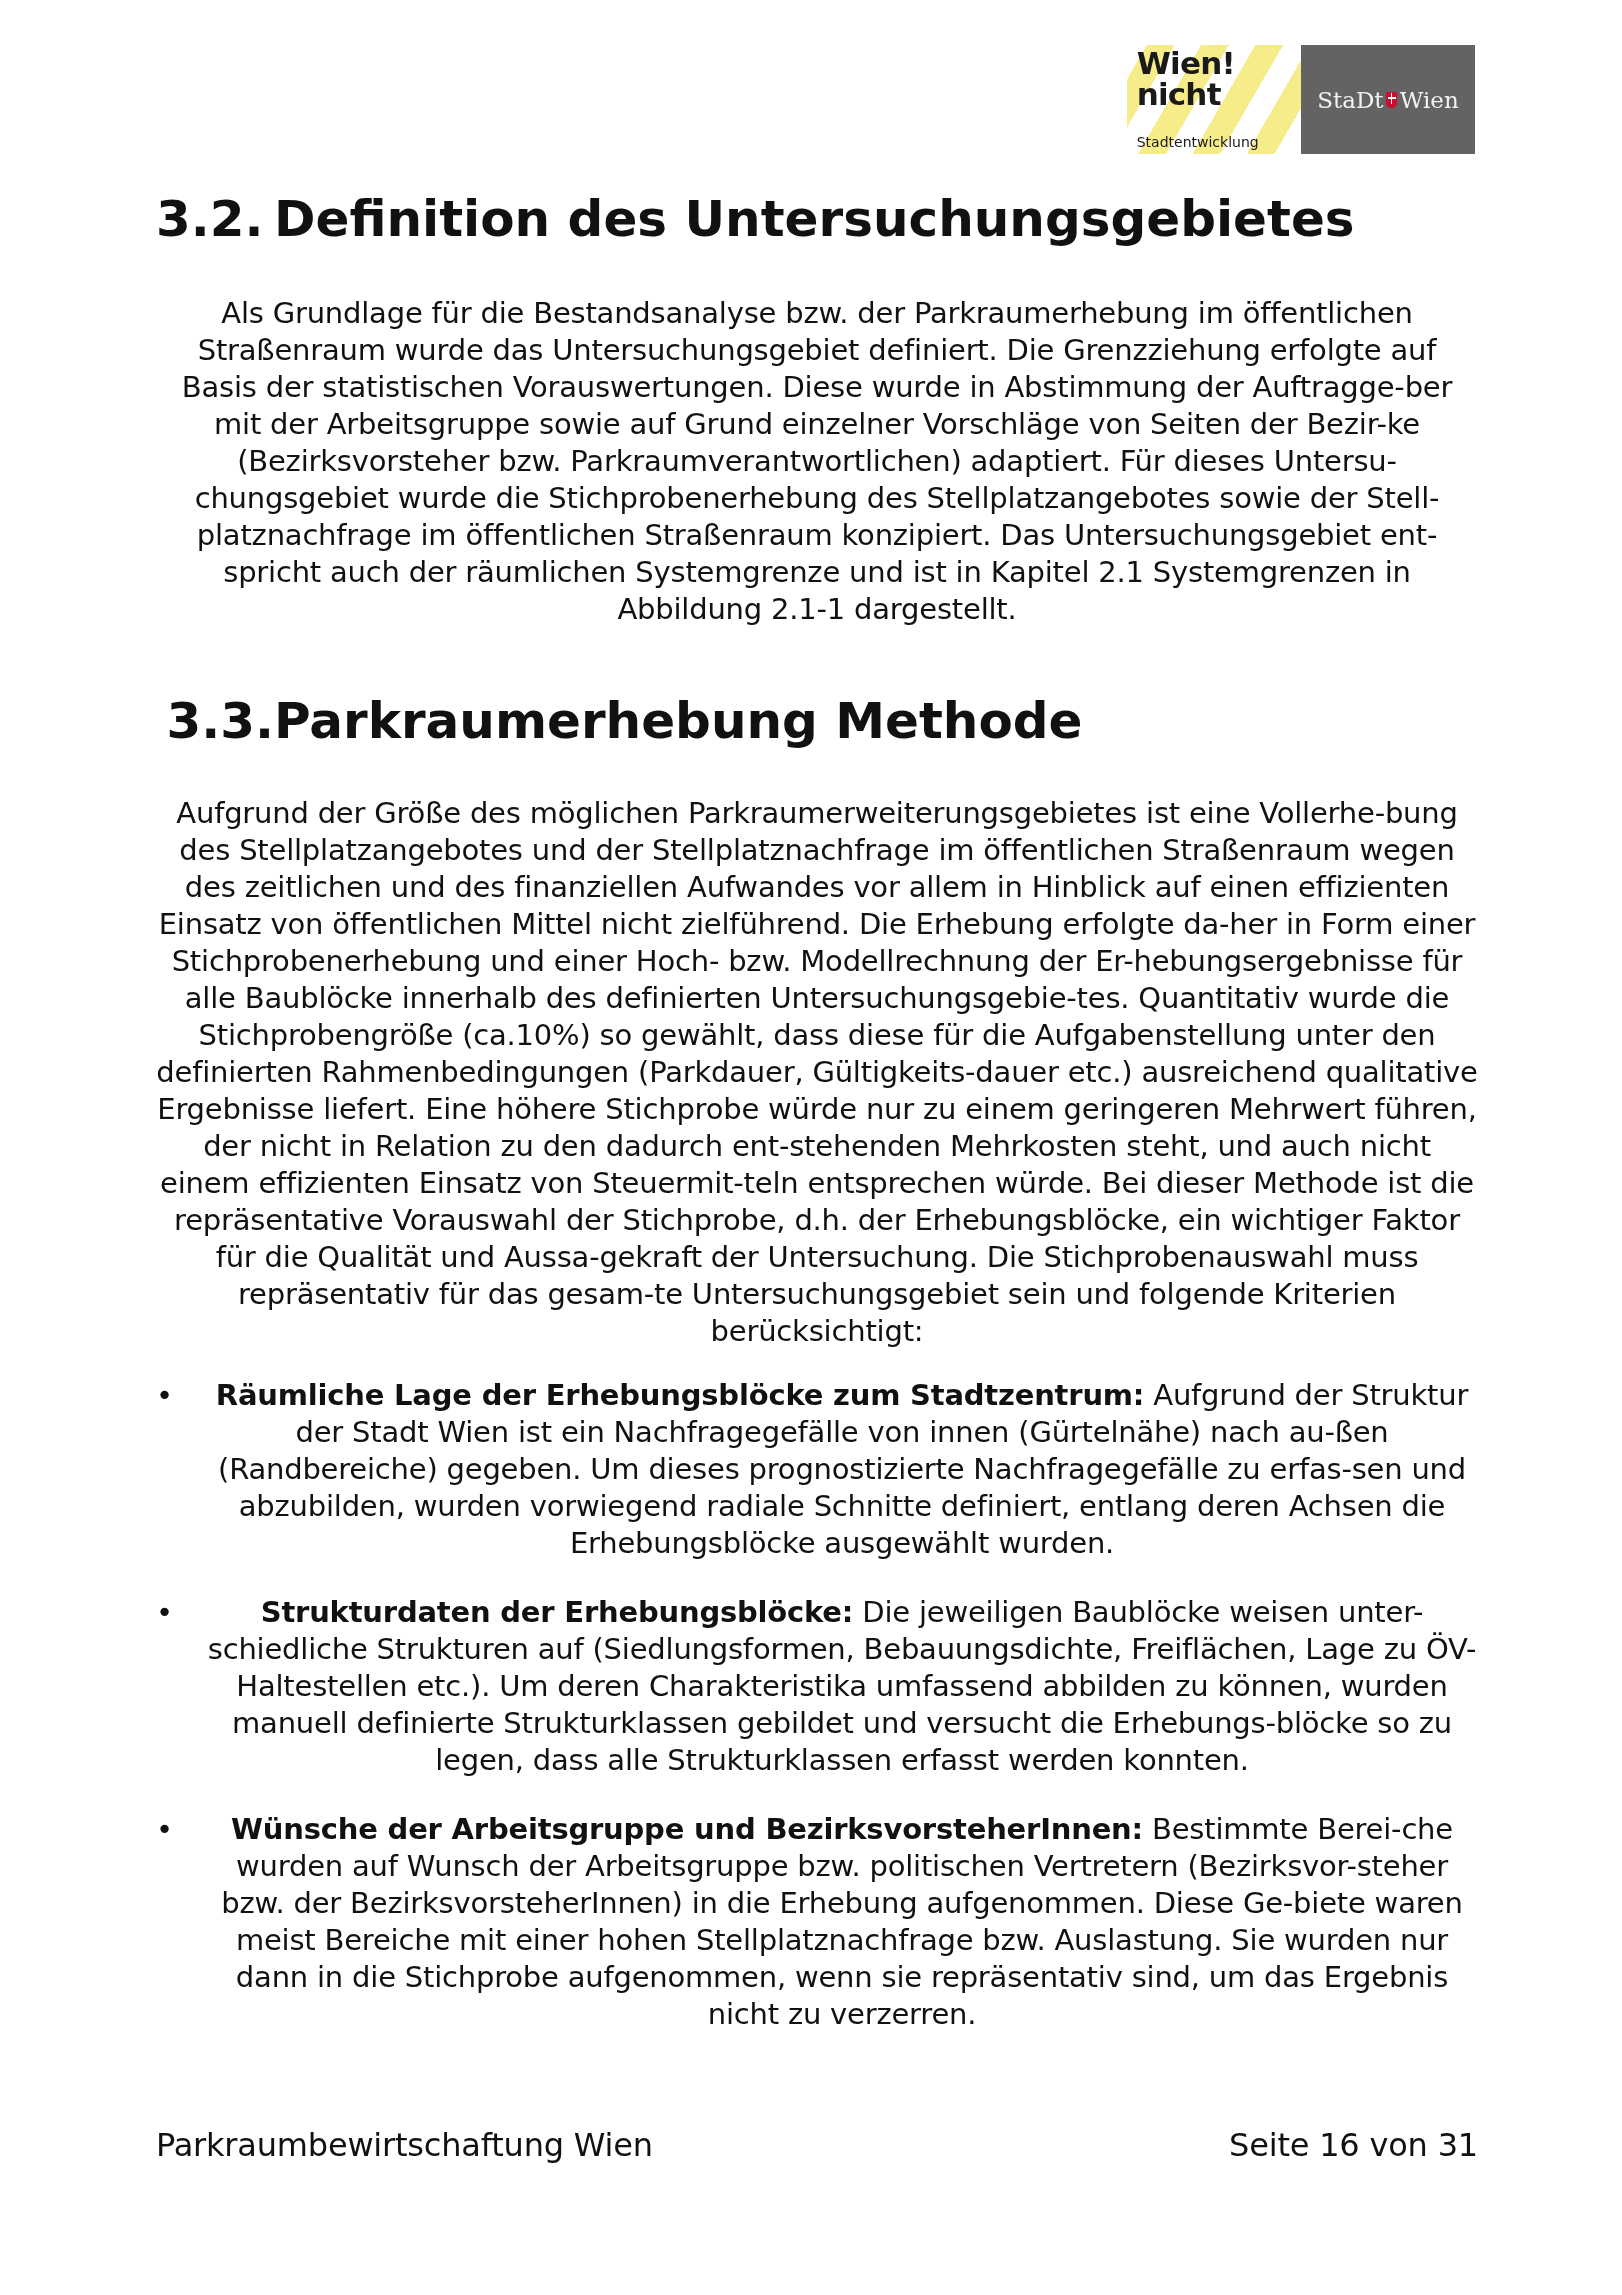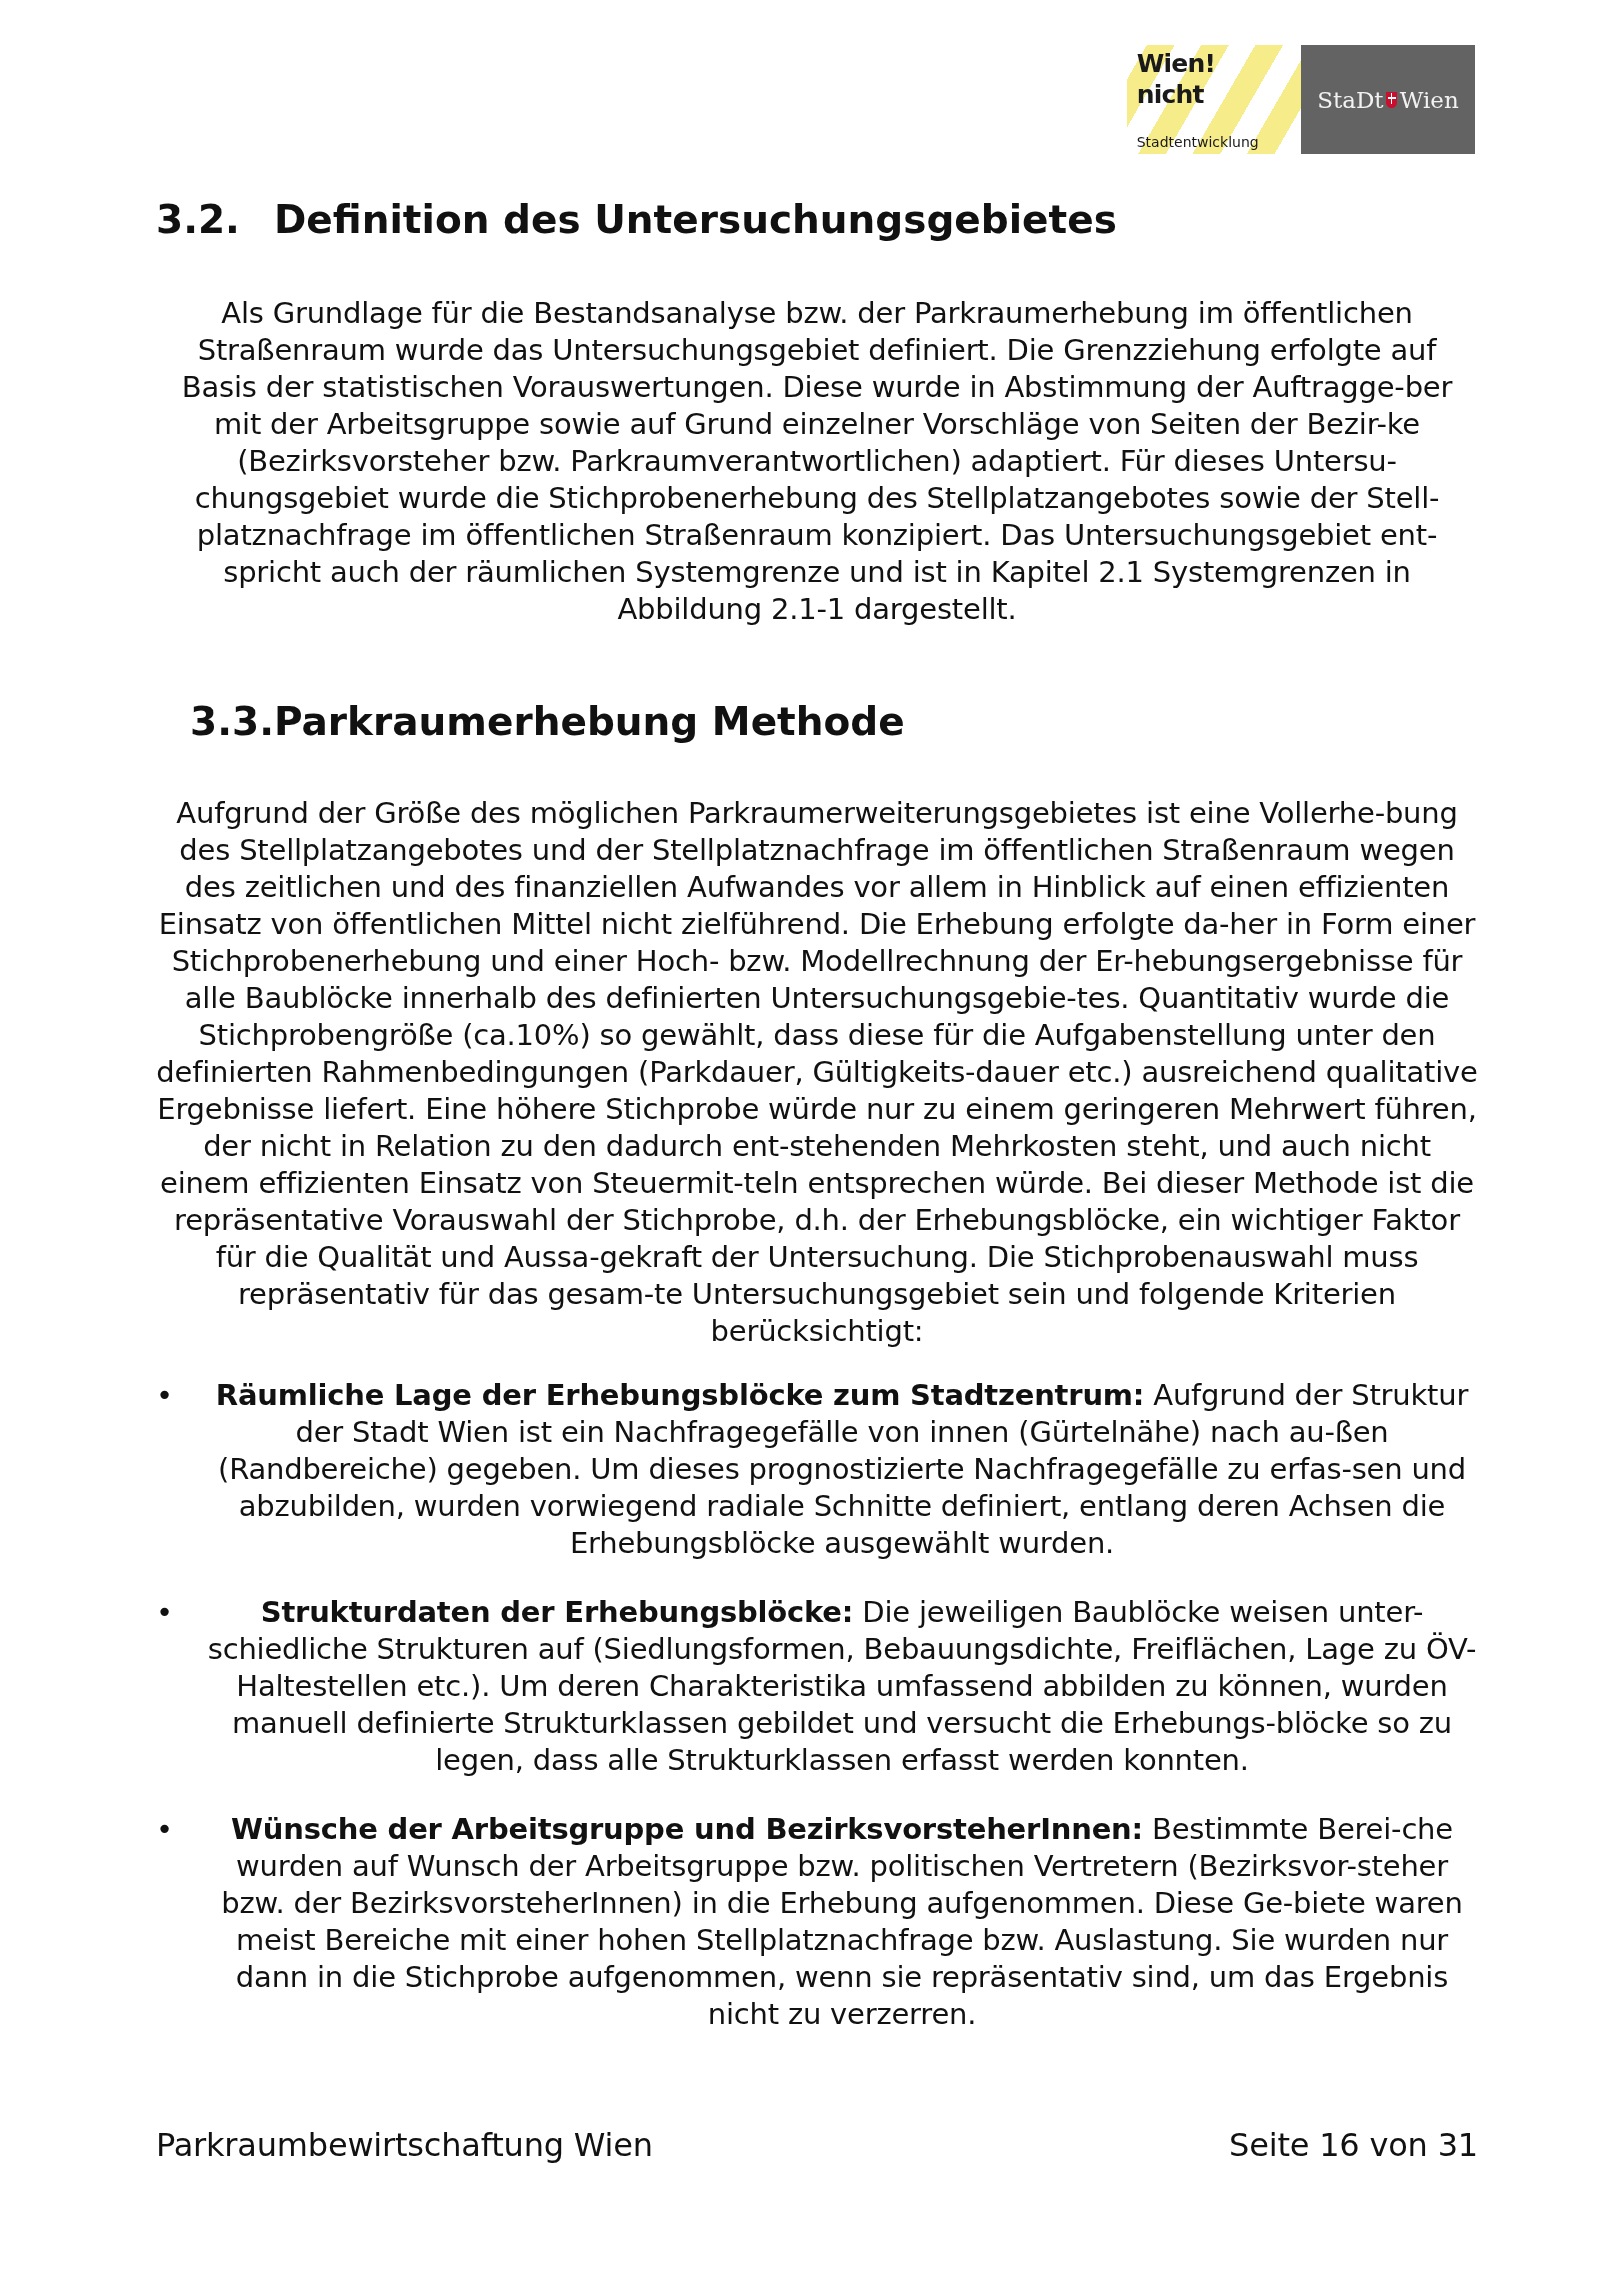--- a/index.html
+++ b/index.html
@@ -1,30 +1,30 @@
 <!DOCTYPE html>
 <html style="font-size:13px"><head>
 <meta charset="utf-8">
 <style>
   html, body { margin: 0; padding: 0; background: #ffffff; }
   body { width: 1622px; height: 2295px; position: relative; overflow: hidden;
          font-family: "DejaVu Sans", sans-serif; color: #111; }
   .logo { position: absolute; top: 45px; left: 1127px; width: 350px; height: 109px; display: flex; }
   .logo-left { width: 174px; height: 109px; position: relative; overflow: hidden;
                background: repeating-linear-gradient(-60deg, #fff 0 23px, #f6ec8a 23px 47px); }
-  .logo-left .t1 { position: absolute; left: 9.7px; top: 3.2px; font-weight: bold; font-size: 25px; line-height: 31px; letter-spacing: -0.8px; color: #1a1a1a; }
+  .logo-left .t1 { position: absolute; left: 9.7px; top: 3.2px; font-weight: bold; font-size: 31px; line-height: 31px; letter-spacing: -0.8px; color: #1a1a1a; }
   .logo-left .t2 { position: absolute; left: 9.7px; top: 89px; font-size: 14px; color: #1a1a1a; }
   .logo-right { width: 174px; height: 109px; background: #636363; display: flex; align-items: center; justify-content: center;
                 color: #f2f2f2; font-family: "DejaVu Serif", serif; font-size: 23px; }
   .logo-right .shield { display: inline-block; width: 11.4px; height: 16px; background: #c8102e; margin: 0 2.4px; position: relative; border-radius: 0 0 5.7px 5.7px; vertical-align: middle; }
   .logo-right .shield::before { content: ""; position: absolute; left: 4.9px; top: 1.6px; width: 1.6px; height: 11.4px; background: #fff; }
   .logo-right .shield::after { content: ""; position: absolute; left: 1.6px; top: 5.7px; width: 8px; height: 1.6px; background: #fff; }
 
   .content { position: absolute; left: 156px; width: 1322px; }
-  h2 { margin: 0; font-family: "DejaVu Sans", sans-serif; font-weight: bold; font-size: 39px; line-height: 57px; display: flex; }
+  h2 { margin: 0; font-family: "DejaVu Sans", sans-serif; font-weight: bold; font-size: 50px; line-height: 57px; display: flex; }
   h2 .num { width: 118px; }
   p, li { font-size: 29px; line-height: 37px; margin: 0; text-align: center; letter-spacing: -0.2px; }
   ul { list-style: none; margin: 0; padding: 0; }
   li { position: relative; padding-left: 50px; margin-bottom: 32px; }
   li .bullet { position: absolute; left: 0; top: 0; }
   .footer { position: absolute; top: 2127px; left: 156px; width: 1322px; display: flex; justify-content: space-between;
             font-size: 32px; line-height: 36px; letter-spacing: -0.2px; }
 </style>
 </head>
 <body>

